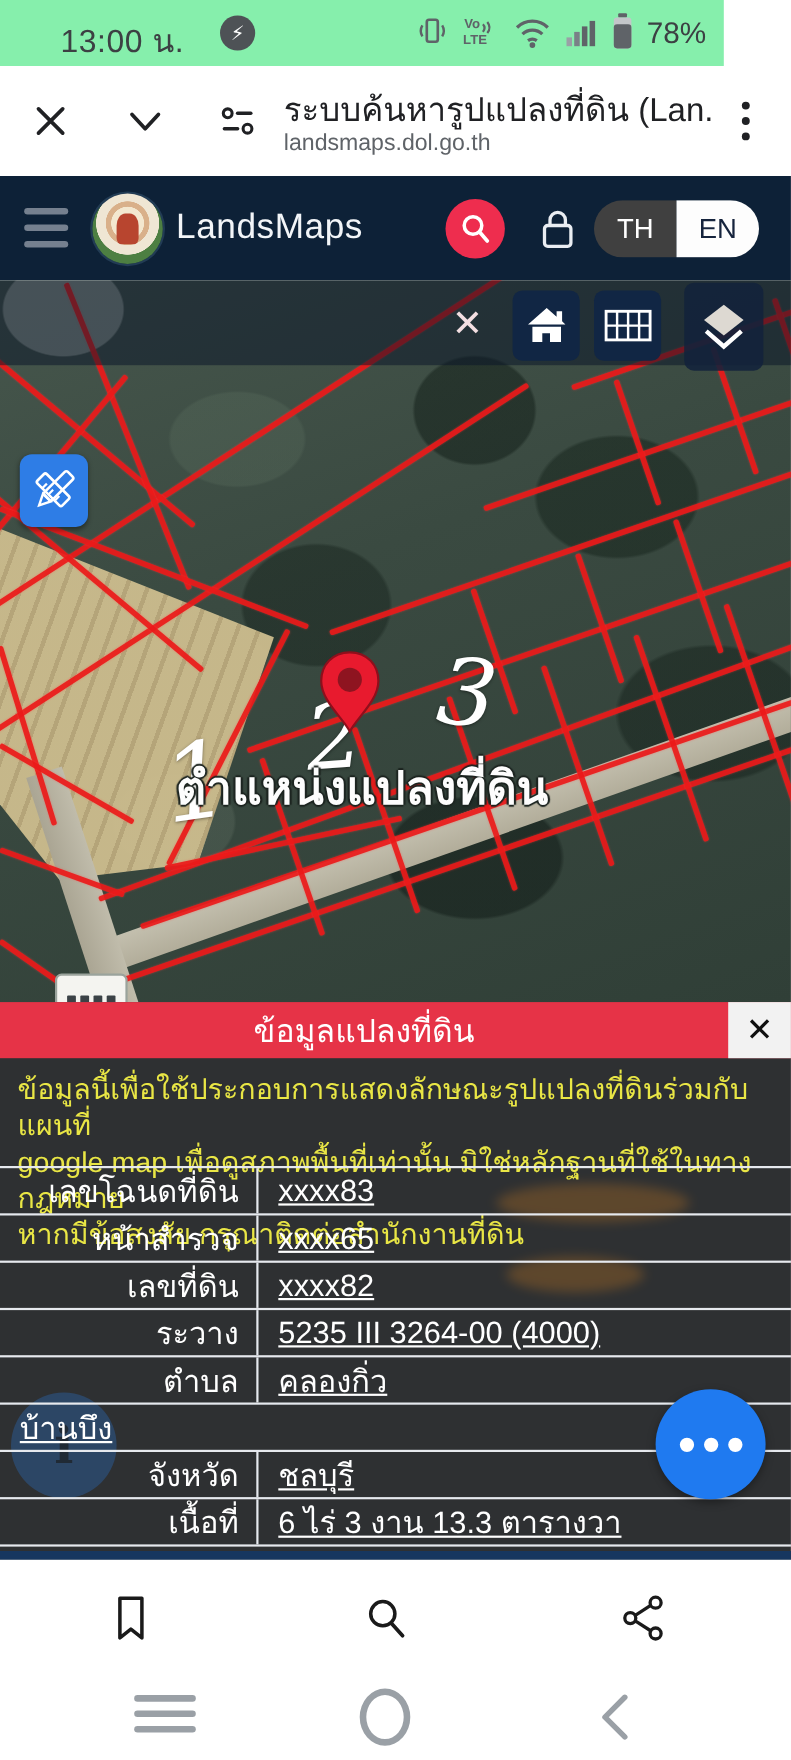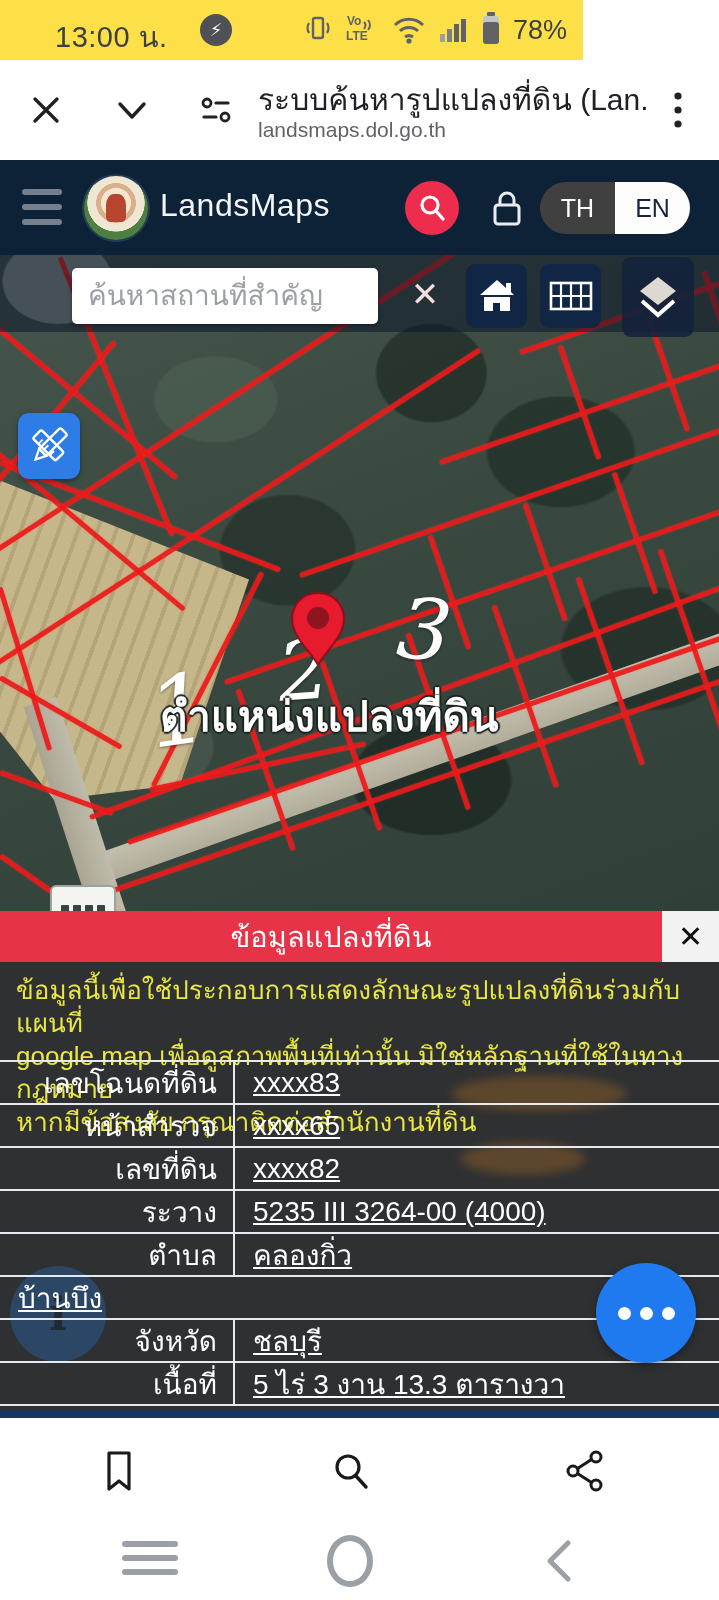--- a/index.html
+++ b/index.html
@@ -1,20 +1,20 @@
 <!DOCTYPE html>
 <html><head>
 <meta charset="utf-8">
 <style>
   * { margin:0; padding:0; box-sizing:border-box; }
   html,body { width:719px; height:1600px; background:#fff; font-family:"Liberation Sans","DejaVu Sans",sans-serif; overflow:hidden; }
   #screen { position:relative; width:719px; height:1600px; background:#fff; }
 
   
-  #statusbar { position:absolute; left:0; top:0; width:583px; height:60px; background:#fde047; }
+  #statusbar { position:absolute; left:0; top:0; width:658px; height:60px; background:#86efac; }
   .sb-time { position:absolute; left:55px; top:14px; font-size:29px; color:#3c4043; letter-spacing:.5px; }
   .sb-msgr { position:absolute; left:200px; top:14px; width:32px; height:32px; border-radius:50%; background:#4e5256; color:#fff; text-align:center; line-height:32px; font-size:18px; }
   .sb-right { position:absolute; right:16px; top:10px; display:flex; align-items:flex-end; gap:12px; }
   .sb-pct { font-size:27px; color:#3c4043; }
 
   
   #browserbar { position:absolute; left:0; top:60px; width:719px; height:100px; background:#fff; }
   .bb-icon { position:absolute; top:24px; width:52px; height:52px; display:flex; align-items:center; justify-content:center; }
   .bb-title { position:absolute; left:258px; top:16px; width:390px; font-size:30px; color:#202124; white-space:nowrap; overflow:hidden; }
   .bb-url { position:absolute; left:258px; top:58px; font-size:21px; color:#5f6368; }
@@ -245,21 +245,20 @@
     </div>
     <div class="pin-label">ตำแหน่งแปลงที่ดิน</div>
     <div class="road-sign">
         <b></b>
         <b></b>
         <b></b>
         <b></b>
       </div>
 
     <div class="map-topbar"></div>
-    <input class="map-search" type="text" placeholder="ค้นหาสถานที่สำคัญ" style="">
     <div class="map-clear">✕</div>
     <div class="map-btn btn-home">
       <svg width="42" height="42" viewBox="0 0 42 42">
         <path d="M4 20 L21 5 L30 13 L30 8 L35 8 L35 17 L38 20 Z" fill="#fff"></path>
         <path d="M8 22 h26 v14 h-10 v-8 h-7 v8 h-9 z" fill="#fff"></path>
       </svg>
     </div>
     <div class="map-btn btn-grid">
       <svg width="44" height="34" viewBox="0 0 44 34">
         <rect x="2" y="4" width="40" height="26" fill="none" stroke="#fff" stroke-width="2.6"></rect>
@@ -326,21 +325,21 @@
         </div>
       <div class="prow">
           <div class="pcell-v">บ้านบึง</div>
         </div>
       <div class="prow">
           <div class="pcell-l">จังหวัด</div>
           <div class="pcell-v">ชลบุรี</div>
         </div>
       <div class="prow">
           <div class="pcell-l">เนื้อที่</div>
-          <div class="pcell-v">5 ไร่ 3 งาน 13.3 ตารางวา</div>
+          <div class="pcell-v">6 ไร่ 3 งาน 13.3 ตารางวา</div>
         </div>
     </div>
   </div>
   <div class="fab">
       <i></i>
       <i></i>
       <i></i>
     </div>
 
   <div id="bottombar">

